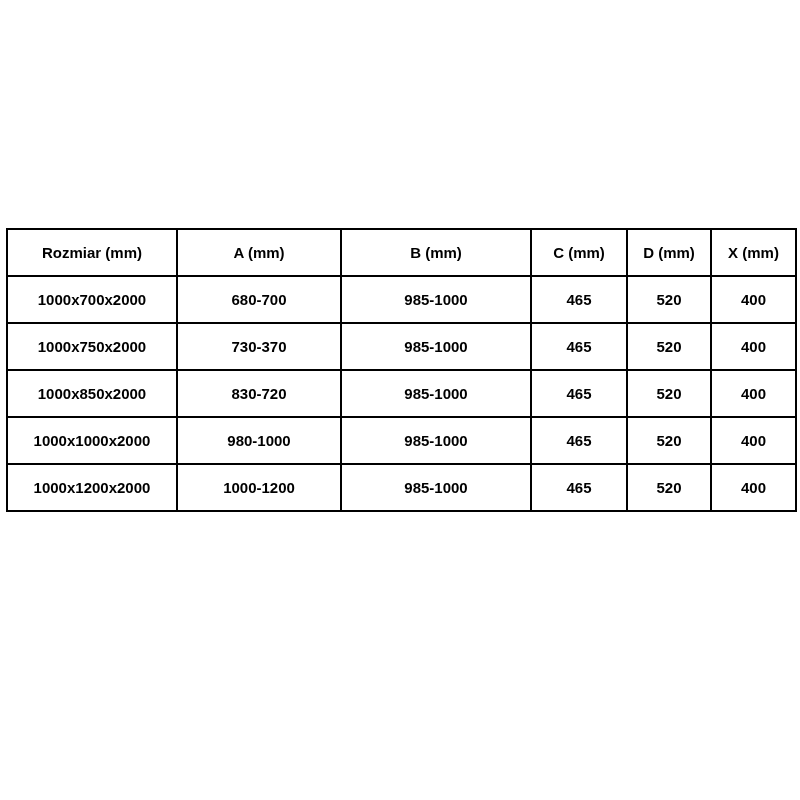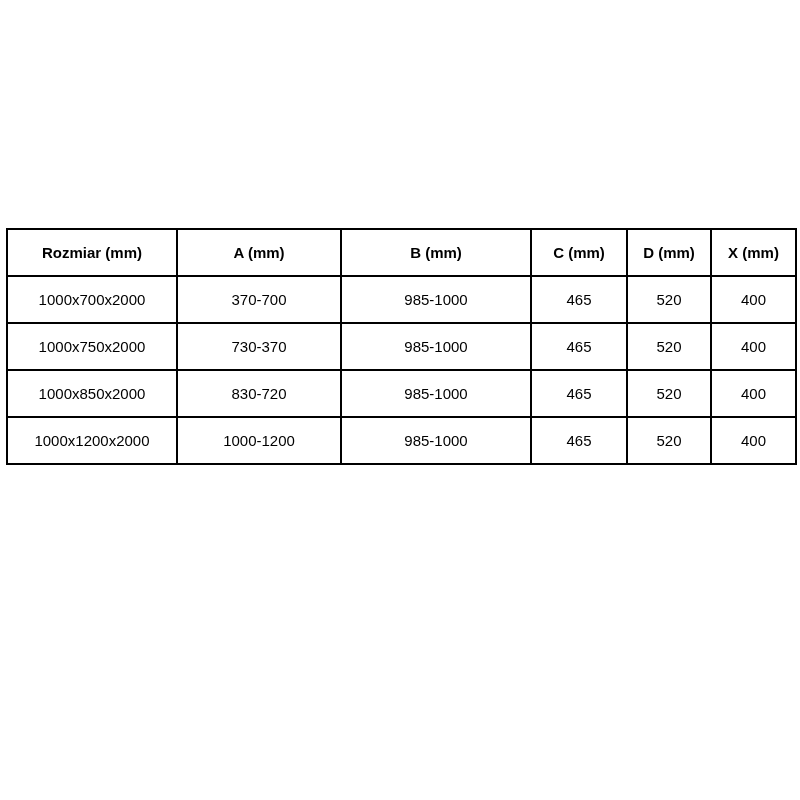--- a/index.html
+++ b/index.html
@@ -38,21 +38,21 @@
     overflow: hidden;
     white-space: nowrap;
     margin-top: 25px;
   }
   table.spec-table th {
     height: 40px;
     font-weight: bold;
   }
   table.spec-table td {
     height: 37px;
-    font-weight: normal;
+    font-weight: bold;
   }
   col.c-rozmiar { width: 170px; }
   col.c-a { width: 164px; }
   col.c-b { width: 190px; }
   col.c-c { width: 96px; }
   col.c-d { width: 84px; }
   col.c-x { width: 85px; }
 </style>
 </head>
 <body>
@@ -73,21 +73,21 @@
         <th>A (mm)</th>
         <th>B (mm)</th>
         <th>C (mm)</th>
         <th>D (mm)</th>
         <th>X (mm)</th>
       </tr>
     </thead>
     <tbody>
       <tr>
         <td>1000x700x2000</td>
-        <td>370-700</td>
+        <td>680-700</td>
         <td>985-1000</td>
         <td>465</td>
         <td>520</td>
         <td>400</td>
       </tr>
       <tr>
         <td>1000x750x2000</td>
         <td>730-370</td>
         <td>985-1000</td>
         <td>465</td>
@@ -96,20 +96,28 @@
       </tr>
       <tr>
         <td>1000x850x2000</td>
         <td>830-720</td>
         <td>985-1000</td>
         <td>465</td>
         <td>520</td>
         <td>400</td>
       </tr>
       <tr>
+        <td>1000x1000x2000</td>
+        <td>980-1000</td>
+        <td>985-1000</td>
+        <td>465</td>
+        <td>520</td>
+        <td>400</td>
+      </tr>
+      <tr>
         <td>1000x1200x2000</td>
         <td>1000-1200</td>
         <td>985-1000</td>
         <td>465</td>
         <td>520</td>
         <td>400</td>
       </tr>
     </tbody>
   </table>
 </div>

